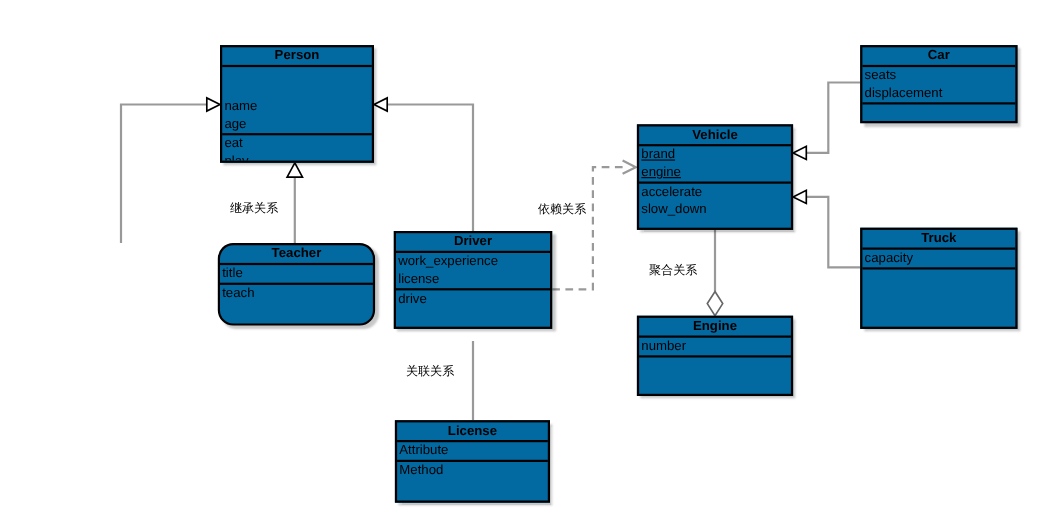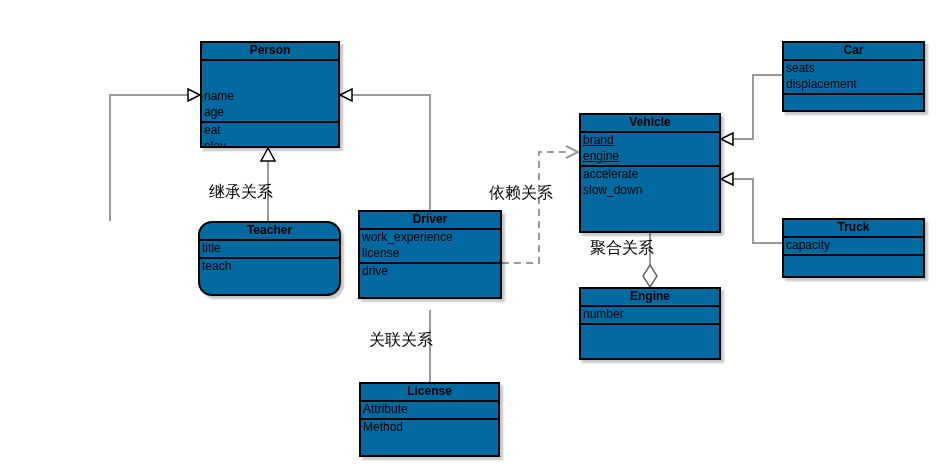--- a/index.html
+++ b/index.html
@@ -50,21 +50,21 @@
     overflow: hidden;
   }
   .uml-line {
     height: 16px;
     line-height: 15px;
     white-space: nowrap;
   }
   .rel-label {
     position: absolute;
     z-index: 3;
-    font-size: 16px;
+    font-size: 11px;
     color: #000000;
     white-space: nowrap;
   }
 </style>
 </head>
 <body>
 
 <div id="canvas">
 
   <svg id="edges" viewBox="0 0 946 475" xmlns="http://www.w3.org/2000/svg">
@@ -146,21 +146,21 @@
   <div class="uml-class" style="left:359px; top:382px; width:141px; height:75px;">
     <div class="uml-title">License</div>
     <div class="uml-attrs" style="height:16px;">
       <div class="uml-line">Attribute</div>
     </div>
     <div class="uml-methods">
       <div class="uml-line">Method</div>
     </div>
   </div>
 
-  <div class="uml-class" style="left:579px; top:113px; width:142px; height:120px;">
+  <div class="uml-class" style="left:579px; top:113px; width:142px; height:96px;">
     <div class="uml-title">Vehicle</div>
     <div class="uml-attrs" style="height:32px;text-decoration:underline;">
       <div class="uml-line">brand</div>
       <div class="uml-line">engine</div>
     </div>
     <div class="uml-methods">
       <div class="uml-line">accelerate</div>
       <div class="uml-line">slow_down</div>
     </div>
   </div>
@@ -175,21 +175,21 @@
 
   <div class="uml-class" style="left:782px; top:41px; width:143px; height:71px;">
     <div class="uml-title">Car</div>
     <div class="uml-attrs" style="height:32px;">
       <div class="uml-line">seats</div>
       <div class="uml-line">displacement</div>
     </div>
     <div class="uml-methods"></div>
   </div>
 
-  <div class="uml-class" style="left:782px; top:218px; width:143px; height:60px;">
+  <div class="uml-class" style="left:782px; top:207px; width:143px; height:92px;">
     <div class="uml-title">Truck</div>
     <div class="uml-attrs" style="height:16px;">
       <div class="uml-line">capacity</div>
     </div>
     <div class="uml-methods"></div>
   </div>
 
   <div class="rel-label" style="left:209px; top:182px;">继承关系</div>
   <div class="rel-label" style="left:489px; top:183px;">依赖关系</div>
   <div class="rel-label" style="left:590px; top:238px;">聚合关系</div>

